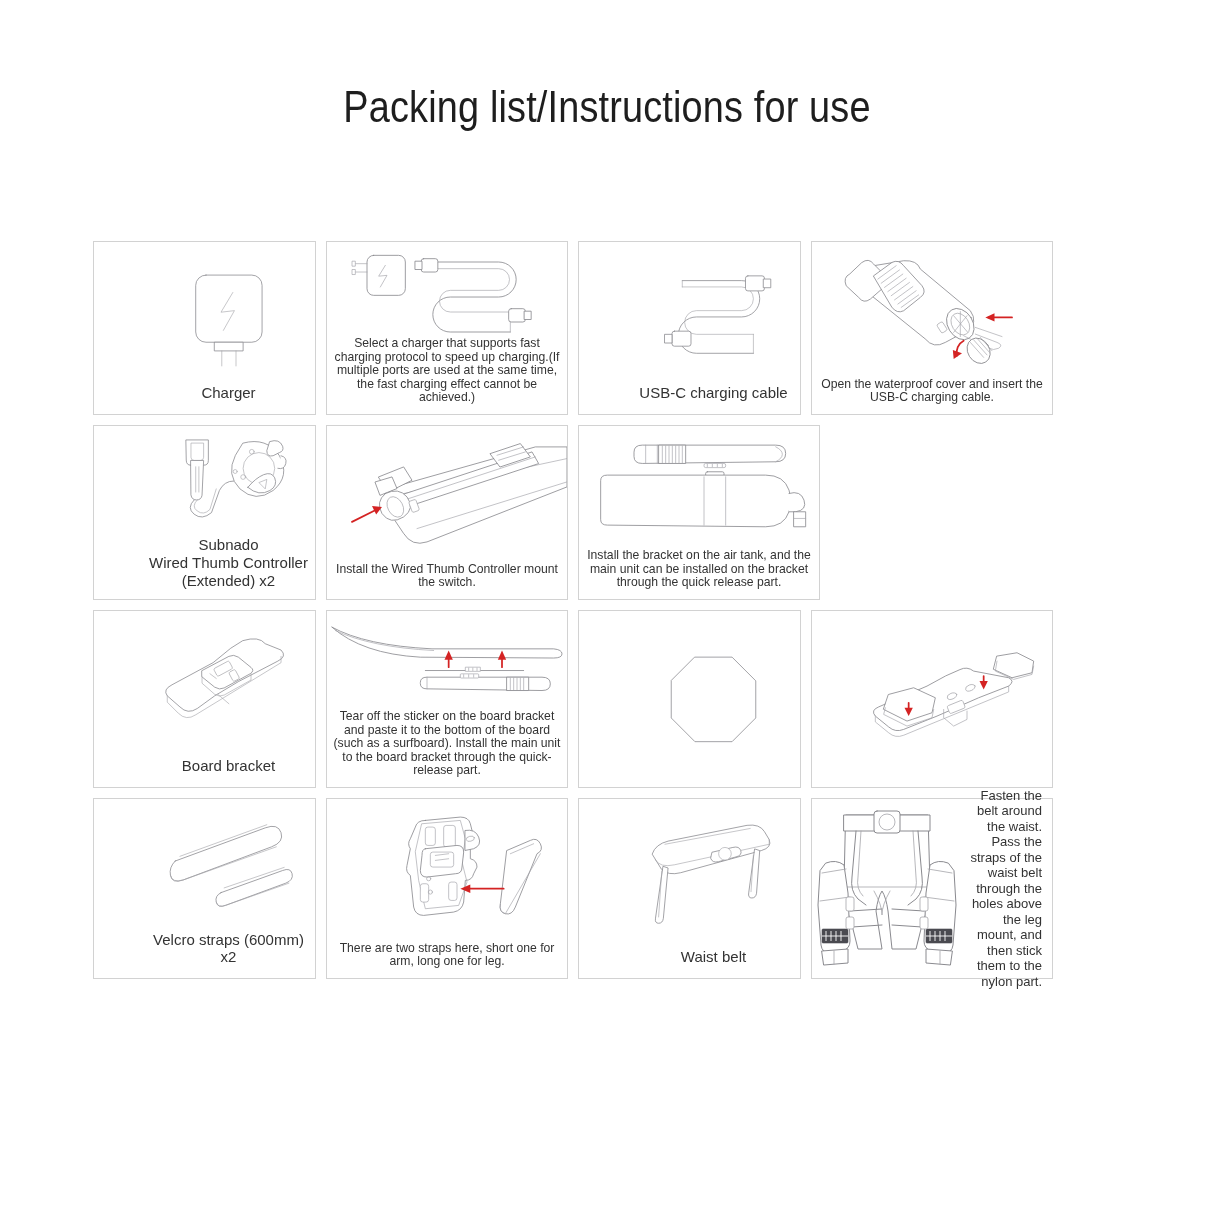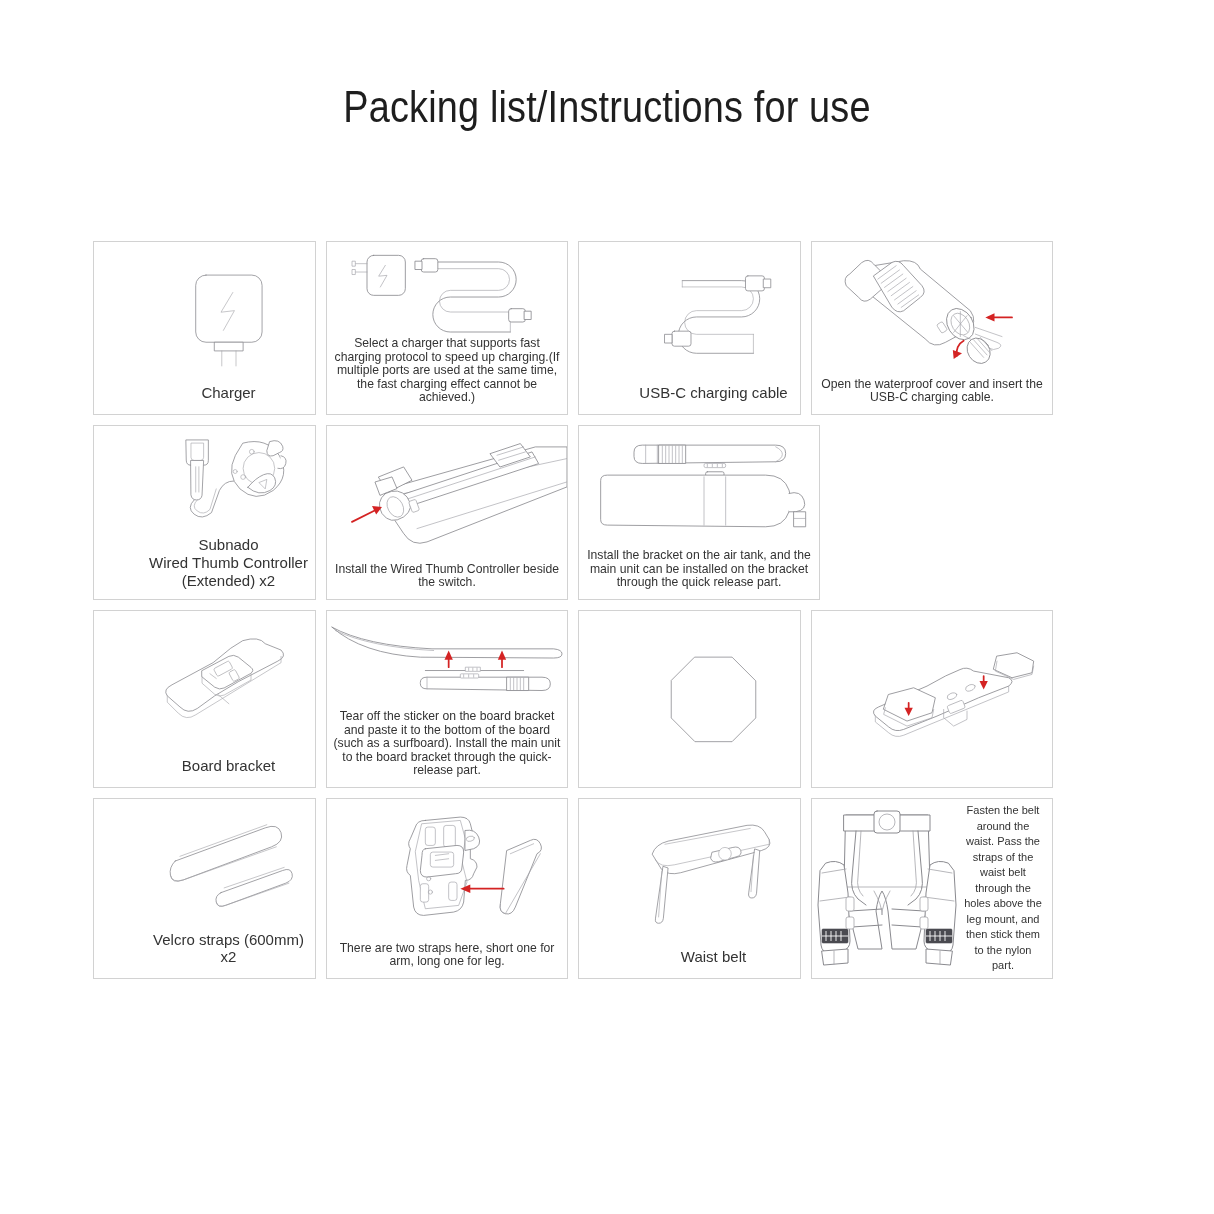--- a/index.html
+++ b/index.html
@@ -69,21 +69,21 @@
     font-family:"Liberation Sans", sans-serif;
   }
   .caption.label{font-size:15px;line-height:17px;padding-bottom:13px;}
   .caption.label.multi{font-size:15px;line-height:18px;padding-bottom:9px;}
   .caption.small{font-size:12.2px;line-height:13.6px;}
 
   
   .card.sidecap{flex-direction:row;align-items:center;}
   .card.sidecap .art{flex:0 0 150px;height:100%;}
   .card.sidecap .caption{
-    flex:1 1 auto;text-align:center;font-size:11px;line-height:15.5px;
+    flex:1 1 auto;text-align:right;font-size:13px;line-height:15.5px;
     padding:0 10px 0 2px;
   }
 
   .ln{fill:none;stroke:#8a8a8f;stroke-width:1;stroke-linecap:round;stroke-linejoin:round;}
   .ln2{fill:none;stroke:#a5a5aa;stroke-width:.8;stroke-linecap:round;stroke-linejoin:round;}
   .lnf{fill:#ffffff;stroke:#8a8a8f;stroke-width:1;stroke-linejoin:round;stroke-linecap:round;}
   .lnf2{fill:#ffffff;stroke:#a5a5aa;stroke-width:.8;stroke-linejoin:round;}
   .shade{fill:#e9e9ec;stroke:#9a9a9f;stroke-width:.8;}
   .dark{fill:#4a4a50;stroke:#4a4a50;stroke-width:.6;}
   .red{fill:none;stroke:#d42323;stroke-width:2.1;stroke-linecap:round;stroke-linejoin:round;}
@@ -246,21 +246,21 @@
             <path class="lnf" d="M70 58 q16 -8 26 4 q10 14 -4 24 q-16 10 -26 -4 q-8 -14 4 -24 Z"></path>
             <ellipse class="lnf2" cx="82" cy="74" rx="9" ry="13" transform="rotate(-28 82 74)"></ellipse>
             <rect class="lnf2" x="100" y="66" width="9" height="14" rx="2" transform="rotate(-20 104 73)"></rect>
 
             <g>
               <path class="red" d="M30 92 L62 76"></path>
               <path class="redf" d="M66 74 L54 73 L59 83 Z"></path>
             </g>
           </svg>
         </div>
-        <div class="caption small">Install the Wired Thumb Controller beside the switch.</div>
+        <div class="caption small">Install the Wired Thumb Controller mount the switch.</div>
       </div>
 
 
       <div class="card wide">
         <div class="art">
           <svg viewBox="0 0 288 110" preserveAspectRatio="xMidYMid meet">
 
             <path class="lnf" d="M66 12 q0 -8 10 -8 L236 4 q12 0 12 10 q0 10 -12 10 L76 26 q-10 0 -10 -8 Z"></path>
             <path class="ln2" d="M80 4 L80 26 M94 4 L94 26"></path>
             <rect class="lnf" x="96" y="4" width="32" height="22"></rect>

